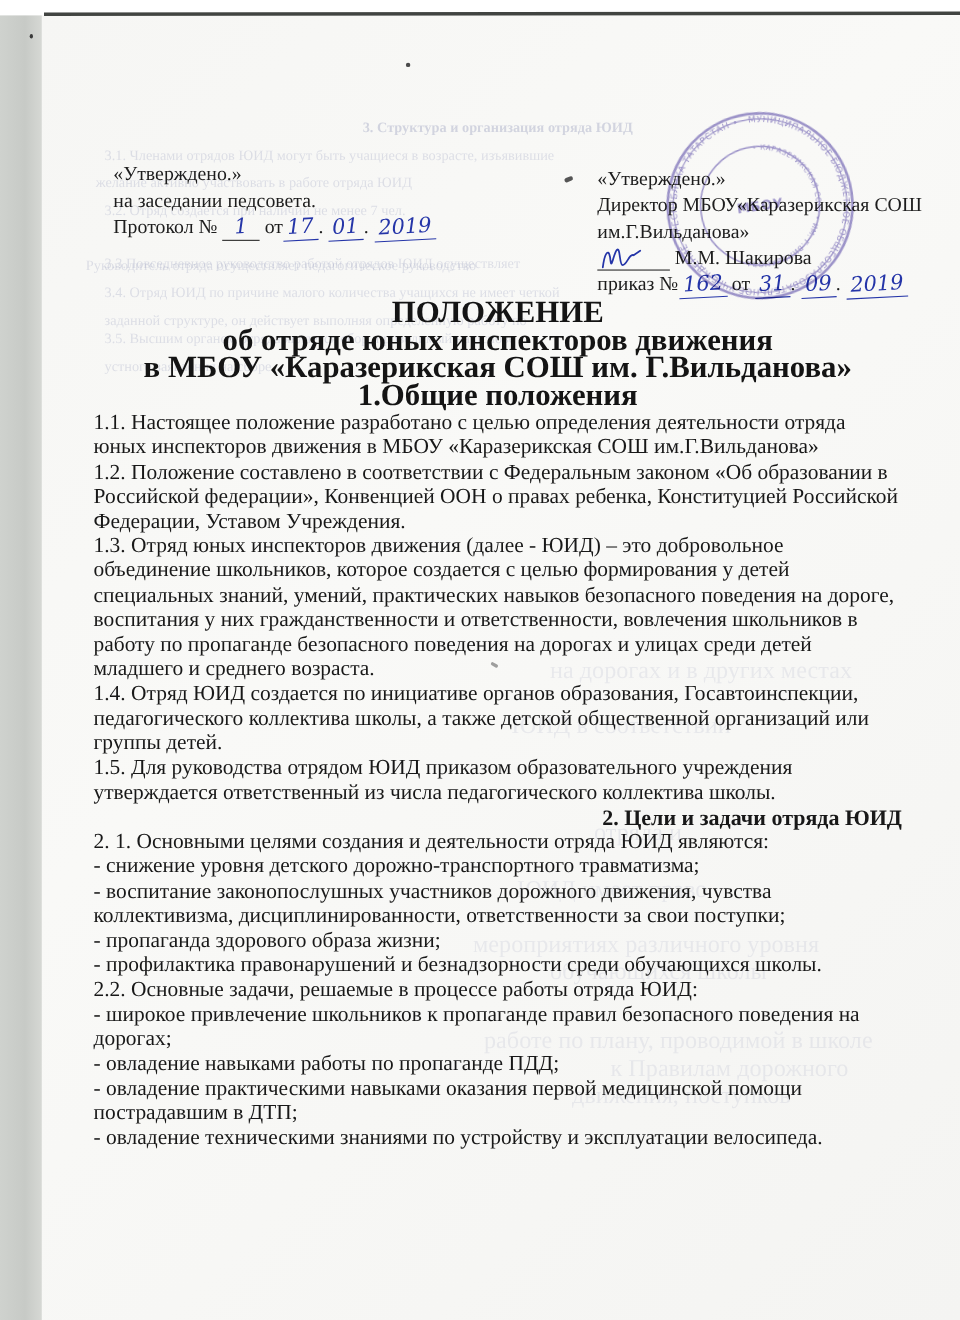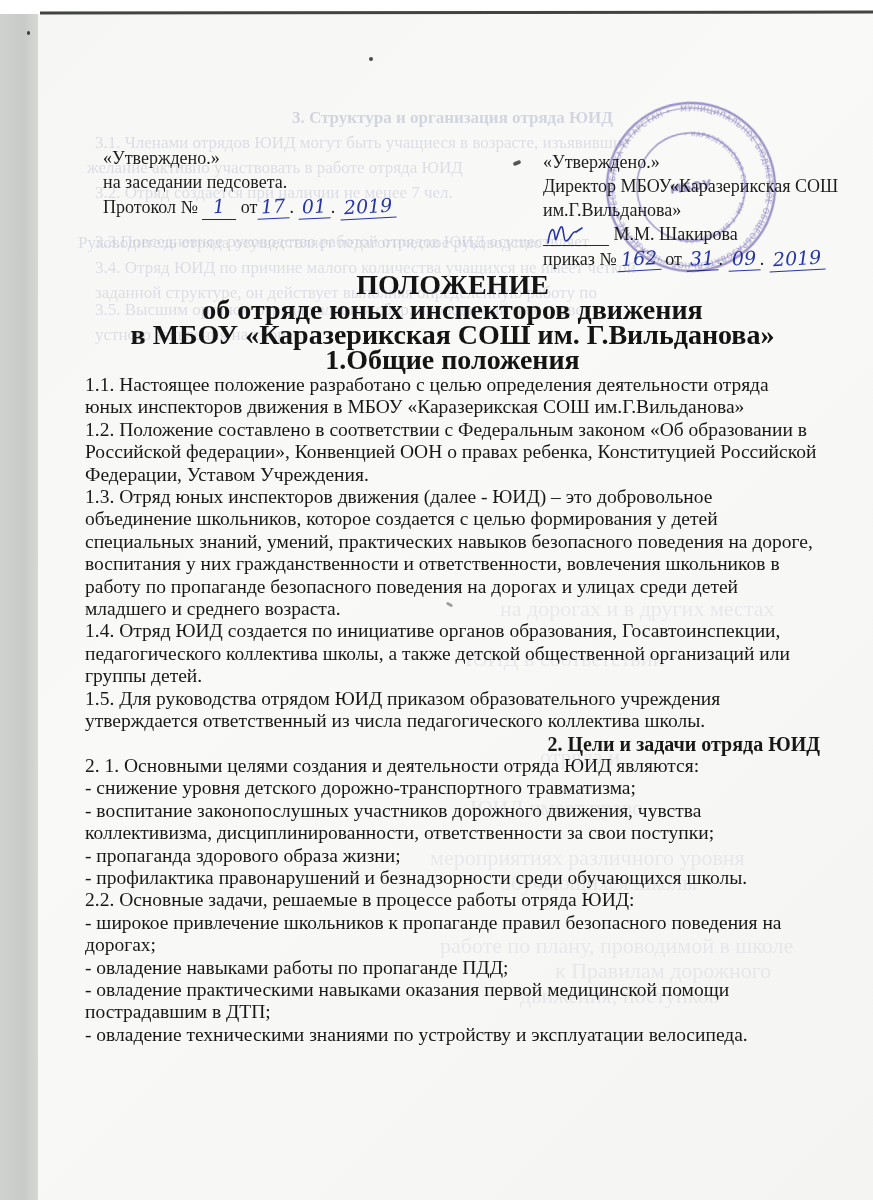--- a/index.html
+++ b/index.html
@@ -10,21 +10,21 @@
   }
   
   .scanner-edge{position:absolute;left:0;top:14px;width:38px;height:1186px;
     background:linear-gradient(90deg,#cfd2ce 0%,#c7cac6 60%,#d6d8d4 100%);}
   .top-edge-line{position:absolute;left:40px;top:11px;width:833px;height:3px;
     background:#414441;transform:rotate(-0.06deg);}
   .paper{position:absolute;left:38px;top:14px;width:835px;height:1186px;
     background:linear-gradient(135deg,#f6f6f4 0%,#f9f9f7 40%,#f4f4f2 100%);}
   
   .bleed-line{position:absolute;color:#7d84ad;opacity:.22;filter:blur(.4px);
-    font-size:17px;white-space:nowrap;}
+    font-size:13px;white-space:nowrap;}
   .bleed-line.b-bold{font-weight:bold;opacity:.30;}
   .bleed-line.b-center{left:85px;width:735px;text-align:center;white-space:normal;}
   .bleed-frag{position:absolute;color:#8d91b3;opacity:.14;filter:blur(.6px);
     font-size:22px;white-space:nowrap;}
   
   .review{position:absolute;left:103px;top:146px;font-size:18px;line-height:24px;color:#1d1d1d;}
   .approve{position:absolute;left:543px;top:150px;font-size:18px;line-height:24px;color:#1d1d1d;}
   .hw{font-family:"DejaVu Serif", serif;font-style:italic;color:#2535a8;
     font-size:19px;display:inline-block;transform:rotate(-3deg);}
   .u-blue{border-bottom:1.4px solid #2535a8;padding:0 4px;}

